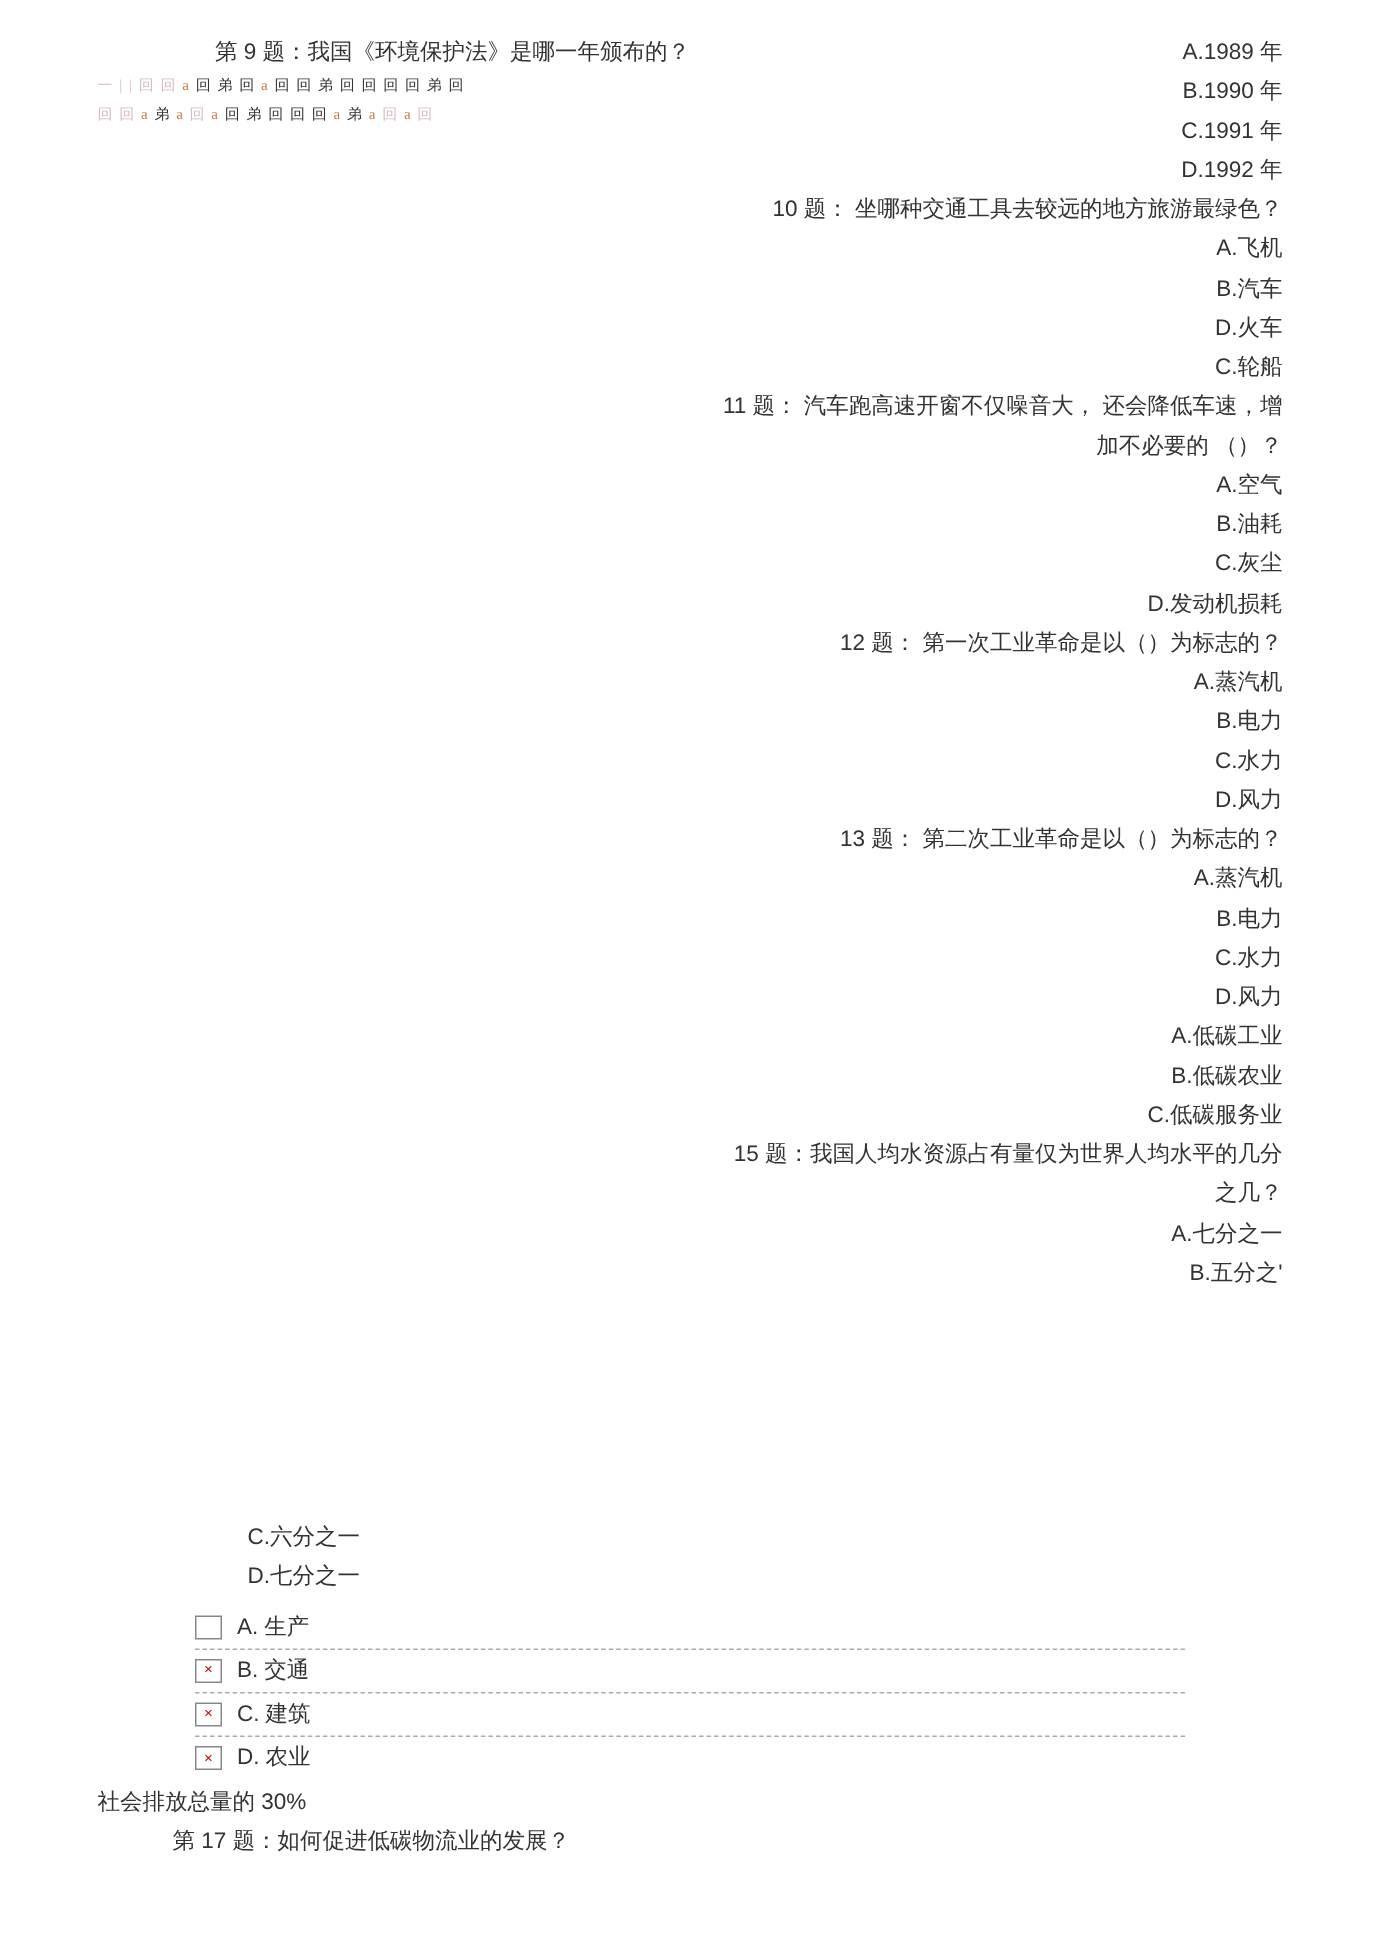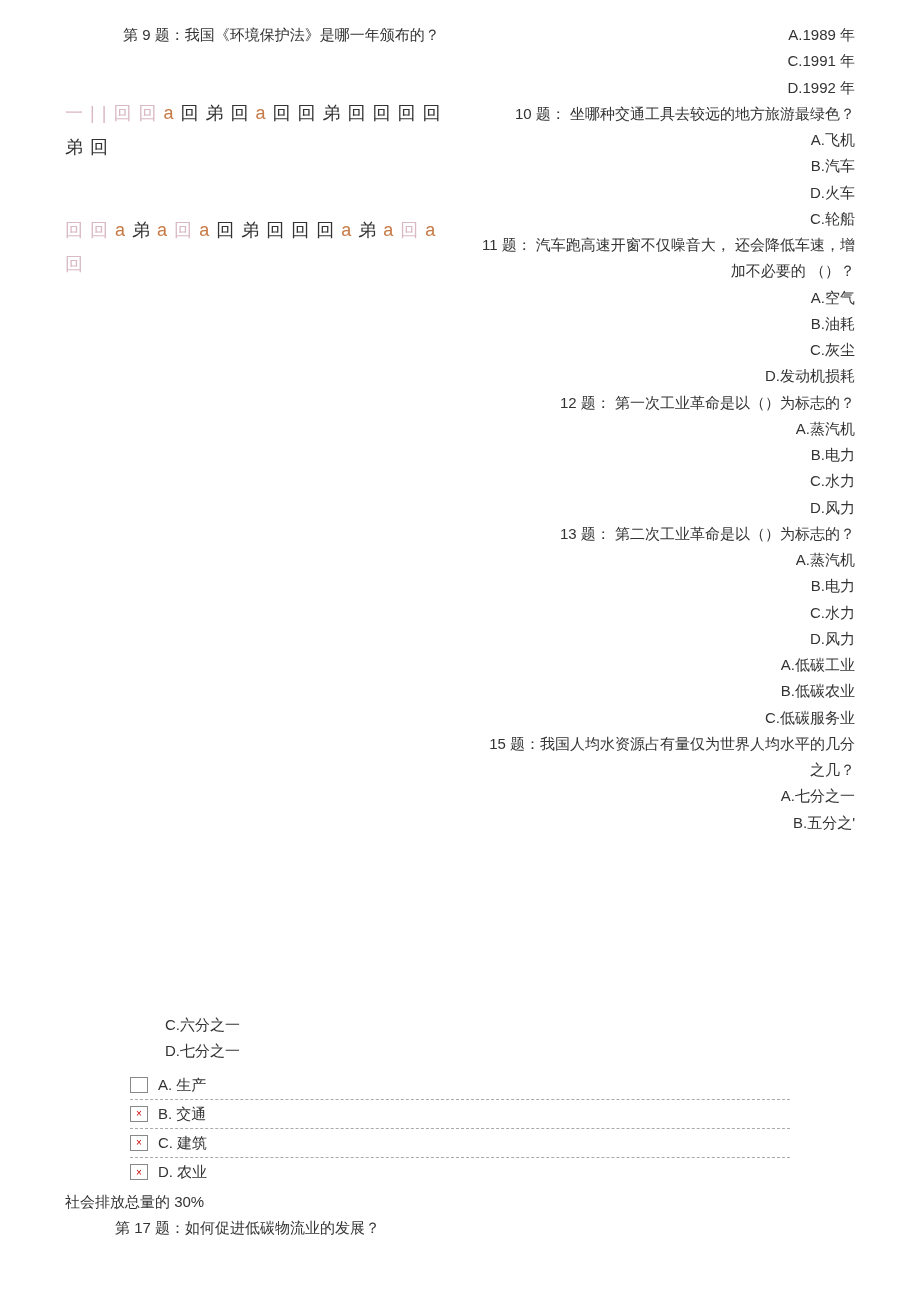--- a/index.html
+++ b/index.html
@@ -23,31 +23,30 @@
     float: left;
     width: 395px;
   }
   .right-col {
     float: right;
     width: 380px;
     text-align: right;
   }
   .clear { clear: both; }
   .q9-title {
-    text-align: left;
+    text-align: right;
     padding-left: 58px;
     white-space: nowrap;
   }
   .ghost-line {
     color: #d9b9c4;
-    font-size: 18px;
+    font-size: 10px;
     line-height: 1.9;
     letter-spacing: 1px;
-    font-family: Liberation Sans, sans-serif;
-    margin-top: 48px;
+    font-family: Liberation Serif, serif;
   }
   .ghost-line .a { color: #c77a46; }
   .ghost-line .di { color: #333; }
   .r-line { }
   .bottom-block {
     padding-left: 100px;
   }
   .opt-row {
     display: flex;
     align-items: center;
@@ -109,20 +108,21 @@
         <span class="di">弟</span>
         <span class="a">a</span>
         <span>回</span>
         <span class="a">a</span>
         <span>回</span>
       </div>
     </div>
 
     <div class="right-col">
       <div class="r-line">A.1989 年</div>
+      <div class="r-line">B.1990 年</div>
       <div class="r-line">C.1991 年</div>
       <div class="r-line">D.1992 年</div>
 
       <div class="r-line">10 题： 坐哪种交通工具去较远的地方旅游最绿色？</div>
       <div class="r-line">A.飞机</div>
       <div class="r-line">B.汽车</div>
       <div class="r-line">D.火车</div>
       <div class="r-line">C.轮船</div>
 
       <div class="r-line">11 题： 汽车跑高速开窗不仅噪音大， 还会降低车速，增加不必要的 （）？</div>

